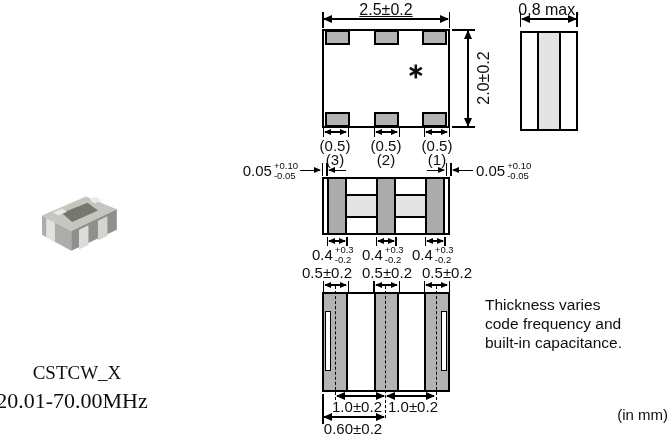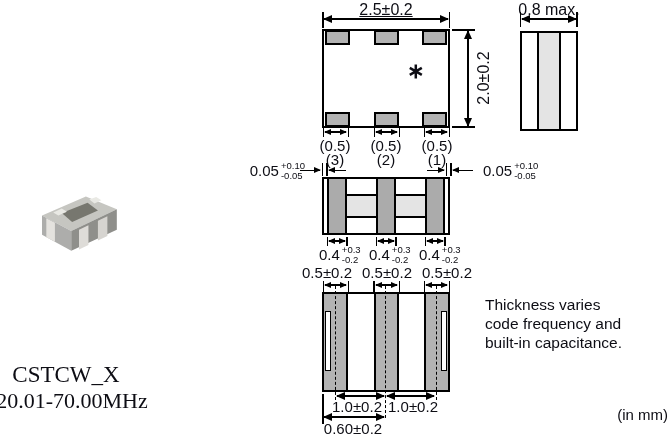--- a/index.html
+++ b/index.html
@@ -24,21 +24,21 @@
   .tickh{position:absolute;height:1.5px;background:#000;}
   .dash{position:absolute;width:0;border-left:1.5px dashed #000;}
   
   .view{position:absolute;border:2px solid #000;background:#fff;box-sizing:border-box;}
   .pad{position:absolute;width:25px;height:15px;background:var(--pad-gray);border:2px solid #000;box-sizing:border-box;}
   .ebar{position:absolute;top:0;bottom:0;width:20px;background:var(--bar-gray);border-left:2px solid #000;border-right:2px solid #000;box-sizing:border-box;}
   .film{position:absolute;height:24px;background:var(--film-gray);border-top:2px solid #000;border-bottom:2px solid #000;box-sizing:border-box;}
   .bbar{position:absolute;top:0;bottom:0;background:var(--pad-gray);box-sizing:border-box;}
   .notch{position:absolute;width:6px;height:60px;background:#fff;border:1.5px solid #000;box-sizing:border-box;}
   
-  .tol{position:absolute;font-size:15px;white-space:nowrap;display:flex;align-items:center;margin-left:7px;}
+  .tol{position:absolute;font-size:15px;white-space:nowrap;display:flex;align-items:center;}
   .stack{display:inline-flex;flex-direction:column;font-size:9.5px;line-height:9.5px;margin-left:2px;}
   
   .serif{position:absolute;font-family:"Liberation Serif",serif;white-space:nowrap;}
   
   .note-line{position:absolute;font-size:15.5px;white-space:nowrap;}
   
   .face{position:absolute;left:0;top:0;width:100%;height:100%;}
 </style>
 </head>
 <body>
@@ -50,21 +50,21 @@
     <div class="face" style="clip-path:polygon(7% 40%,41% 64%,41% 95%,7% 70%);background:#adadab;"></div>
     <div class="face" style="clip-path:polygon(41% 64%,94% 30%,94% 62%,41% 95%);background:#8f8f8b;"></div>
     <div class="face" style="clip-path:polygon(50% 62%,61% 55%,61% 86%,50% 93%);background:#dedcd8;"></div>
     <div class="face" style="clip-path:polygon(72% 48%,83% 41%,83% 72%,72% 79%);background:#d6d4d0;"></div>
     <div class="face" style="clip-path:polygon(12% 44%,22% 51%,22% 81%,12% 74%);background:#e4e2de;"></div>
     <div class="face" style="clip-path:polygon(30% 36%,60% 20%,72% 32%,42% 50%);background:#77776f;"></div>
     <div class="face" style="clip-path:polygon(20% 35%,30% 29%,36% 34%,26% 40%);background:#e9e9e4;"></div>
     <div class="face" style="clip-path:polygon(62% 15%,70% 11%,76% 16%,68% 21%);background:#e9e9e4;"></div>
   </div>
 
-  <div class="serif" style="left:66px;top:362px;font-size:23px;transform:translateX(-50%);">CSTCW_X</div>
+  <div class="serif" style="left:77px;top:362px;font-size:19px;transform:translateX(-50%);">CSTCW_X</div>
   <div class="serif" style="left:72px;top:388px;font-size:22px;transform:translateX(-50%);">20.01-70.00MHz</div>
 
   <div class="lbl big c" style="left:386px;top:1px;text-decoration:underline;">2.5±0.2</div>
   <div class="tickv" style="left:322px;top:12px;height:16px;"></div>
   <div class="tickv" style="left:448.5px;top:12px;height:16px;"></div>
   <div class="dimh" style="left:324px;top:18px;width:124px;">
       <span class="al"></span>
       <span class="ar"></span>
     </div>
 

